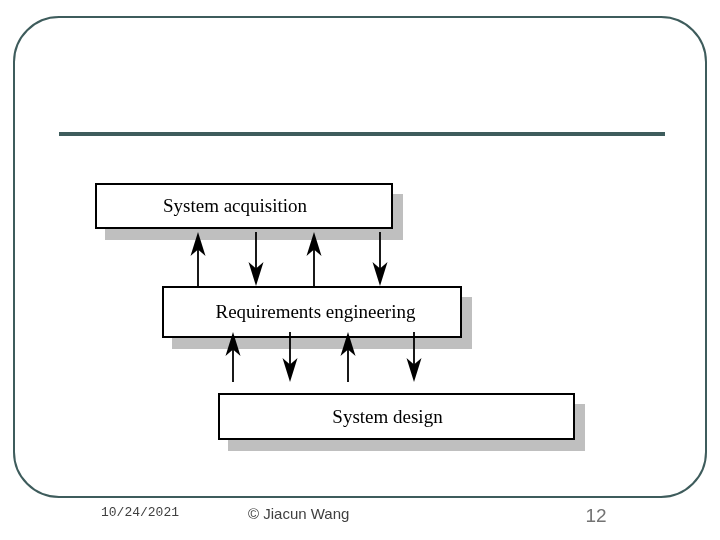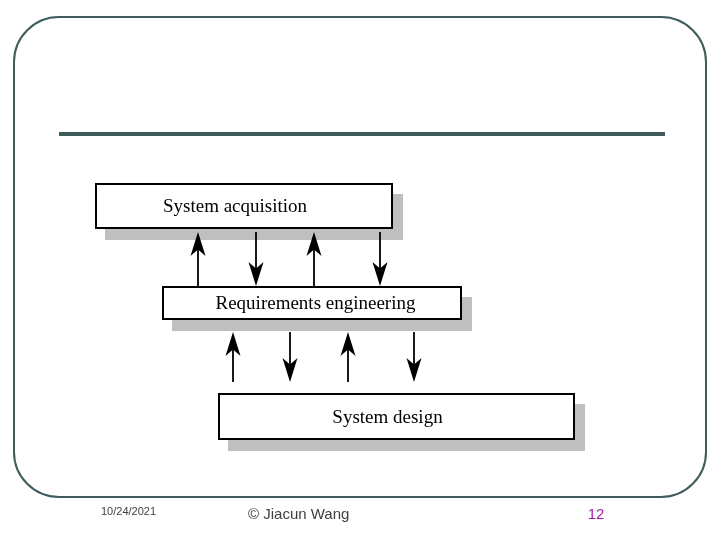--- a/index.html
+++ b/index.html
@@ -24,30 +24,30 @@
   }
   
   .box{
     position:absolute;box-sizing:border-box;background:#ffffff;border:2px solid #000;
     box-shadow:10px 11px 0 0 #bfbfbf;
     display:flex;align-items:center;justify-content:center;
     font-family:"Liberation Serif","DejaVu Serif",serif;font-size:19px;color:#000;
   }
   .box span{padding-right:18px;white-space:nowrap;}
   .box1{left:95px;top:183px;width:298px;height:46px;}
-  .box2{left:162px;top:286px;width:300px;height:34px;padding-left:25px;}
+  .box2{left:162px;top:286px;width:300px;height:52px;padding-left:25px;}
   .box3{left:218px;top:382px;width:357px;height:47px;margin-top:11px;}
   
   .arrow{position:absolute;display:block;}
   .arrow line{stroke:#000;stroke-width:1.8;}
   .arrow polygon{fill:#000;}
   
-  .footer-date{position:absolute;left:101px;top:505px;font-size:11px;color:#3f3f3f;}
+  .footer-date{position:absolute;left:101px;top:505px;font-size:13px;color:#3f3f3f;font-family:Liberation Mono, monospace;}
   .footer-copyright{position:absolute;left:248px;top:505px;width:180px;font-size:15px;color:#3f3f3f;}
-  .footer-page{position:absolute;left:576px;top:505px;width:40px;text-align:center;font-size:15px;color:#a21caf;}
+  .footer-page{position:absolute;left:576px;top:505px;width:40px;text-align:center;font-size:19px;color:#737373;}
 </style>
 </head>
 <body>
 
 <div class="slide">
 
   <div class="frame"></div>
 
   <div class="title-rule"></div>
 

